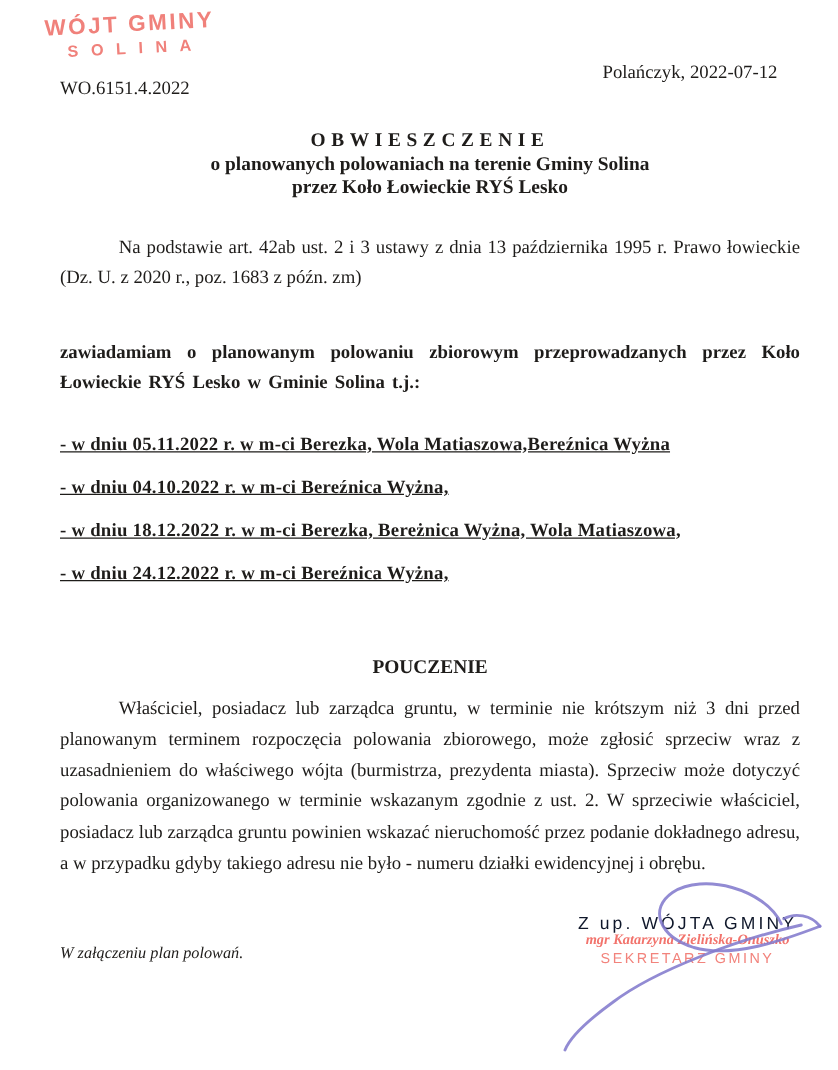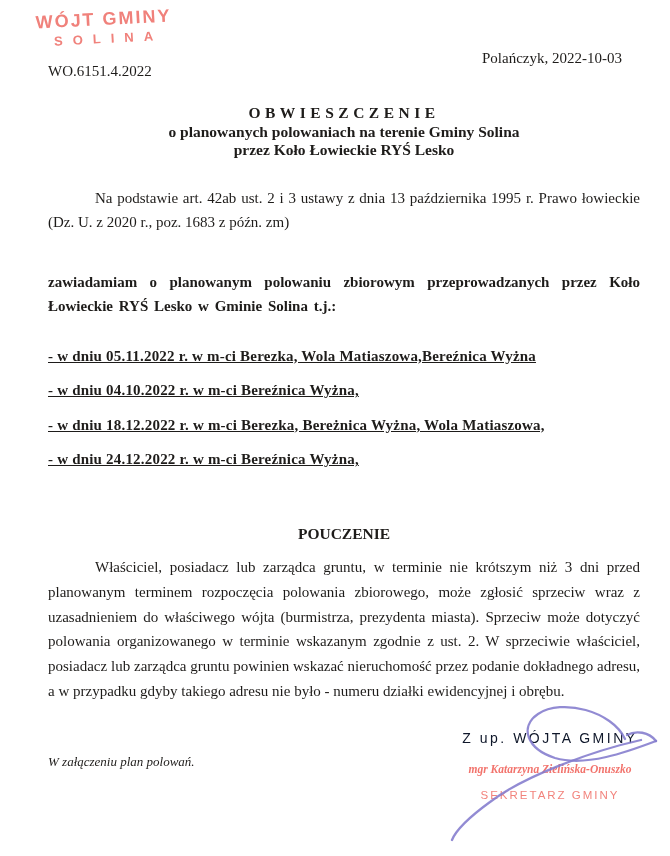--- a/index.html
+++ b/index.html
@@ -40,44 +40,43 @@
   .sig-block{
     position:absolute;left:440px;top:730px;width:220px;
     text-align:center;color:#ef6d66;user-select:none;
   }
   .sig-line1{
     font-family:"Liberation Sans","DejaVu Sans",sans-serif;
     font-size:14px;letter-spacing:2.5px;white-space:nowrap;
     color:#0f172a;
   }
   .sig-name{
-    margin-top:17px;
     font-style:italic;font-weight:bold;font-size:11.5px;white-space:nowrap;
     color:#f2736c;
   }
   .sig-role{
-    margin-top:14px;
+    margin-top:3px;
     font-family:"Liberation Sans","DejaVu Sans",sans-serif;
     font-size:11.5px;letter-spacing:2px;white-space:nowrap;
     color:#f2837c;
   }
   .signature-svg{position:absolute;left:420px;top:690px;width:250px;height:166px;pointer-events:none;}
   .signature-svg path{fill:none;stroke:#837bcd;stroke-width:2.3;stroke-linecap:round;opacity:.88;}
 </style>
 </head>
 <body>
 
 <div class="page">
 
   <div class="stamp-top">
     <div class="l1">WÓJT GMINY</div>
     <div class="l2">SOLINA</div>
   </div>
 
-  <div class="place-date">Polańczyk, 2022-10-03</div>
+  <div class="place-date">Polańczyk, 2022-07-12</div>
   <div class="reference">WO.6151.4.2022</div>
 
   <div class="content">
     <div class="title">
       <div class="t1">OBWIESZCZENIE</div>
       <div class="t2">o planowanych polowaniach na terenie Gminy Solina</div>
       <div class="t3">przez Koło Łowieckie RYŚ Lesko</div>
     </div>
 
     <p class="legal-basis">Na podstawie art. 42ab ust. 2 i 3 ustawy z dnia 13 października 1995 r. Prawo łowieckie (Dz. U. z 2020 r., poz. 1683 z późn. zm)</p>

